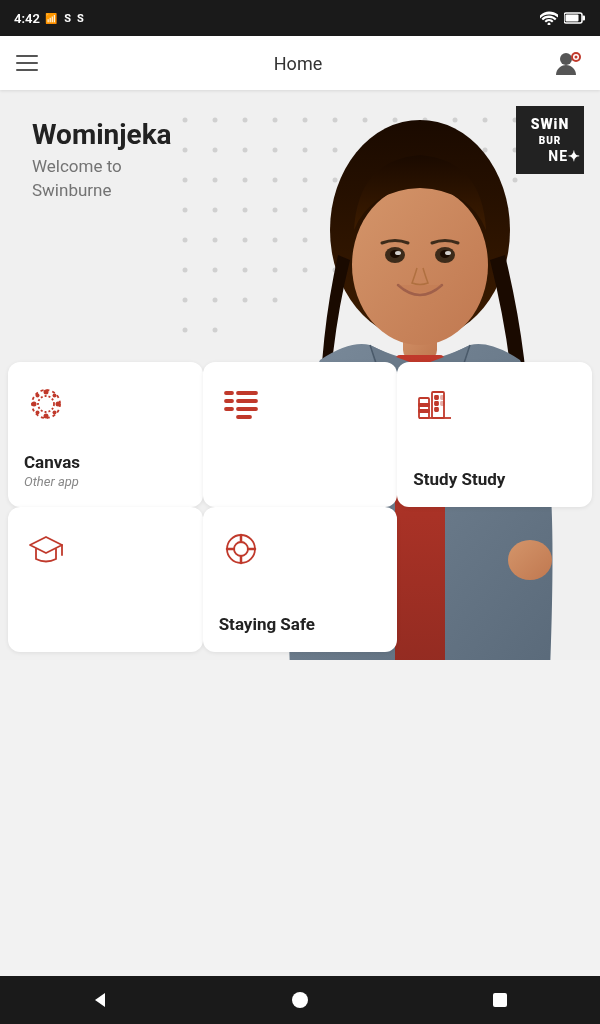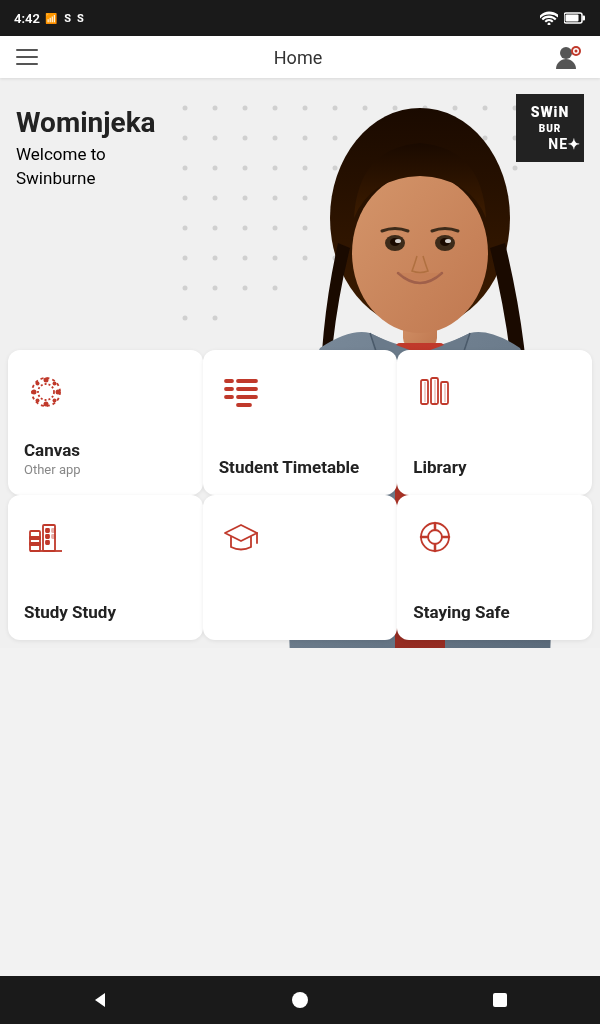--- a/index.html
+++ b/index.html
@@ -37,21 +37,21 @@
     }
     .status-bar-right {
       display: flex;
       align-items: center;
       gap: 6px;
     }
 
     
     .nav-bar {
       width: 100%;
-      height: 42px;
+      height: 54px;
       background: #fff;
       display: flex;
       align-items: center;
       justify-content: space-between;
       padding: 4px 16px;
       box-shadow: 0 1px 3px rgba(0,0,0,0.1);
       position: relative;
       z-index: 10;
     }
     .nav-menu-icon {
@@ -89,32 +89,32 @@
     .hero-section {
       width: 100%;
       height: 570px;
       background: #f0f0f0;
       position: relative;
       overflow: hidden;
     }
     .hero-text {
       position: absolute;
       top: 30px;
-      left: 16px;
+      left: 32px;
       z-index: 5;
     }
     .hero-wominjeka {
       font-size: 28px;
       font-weight: 700;
       color: #222;
       line-height: 1.1;
     }
     .hero-welcome {
       font-size: 17px;
-      color: #000000;
+      color: #737373;
       margin-top: 4px;
       line-height: 1.4;
     }
 
     
     .swinburne-logo {
       position: absolute;
       top: 16px;
       right: 16px;
       width: 68px;
@@ -174,20 +174,21 @@
       font-size: 17px;
       font-weight: 700;
       color: #222;
       line-height: 1.2;
       margin-top: auto;
     }
     .app-card-subtitle {
       font-size: 13px;
       color: #888;
       margin-top: 2px;
+      font-style: italic;
     }
 
     
     .bottom-nav {
       position: absolute;
       bottom: 0;
       width: 100%;
       height: 48px;
       background: #1a1a1a;
       display: flex;
@@ -464,41 +465,22 @@
 
           <rect x="4" y="8" width="8" height="2" rx="1" fill="#c0392b"></rect>
           <rect x="4" y="16" width="8" height="2" rx="1" fill="#c0392b"></rect>
           <rect x="4" y="24" width="8" height="2" rx="1" fill="#c0392b"></rect>
           <rect x="16" y="8" width="20" height="2" rx="1" fill="#c0392b"></rect>
           <rect x="16" y="16" width="20" height="2" rx="1" fill="#c0392b"></rect>
           <rect x="16" y="24" width="20" height="2" rx="1" fill="#c0392b"></rect>
           <rect x="16" y="32" width="14" height="2" rx="1" fill="#c0392b"></rect>
         </svg>
       </div>
-      <div>
-        <div class="app-card-title">Student Timetable</div>
-      </div>
-    </div>
-
-    <div class="app-card">
-      <div class="app-card-icon">
-        <svg viewBox="0 0 40 40">
-
-          <rect x="6" y="8" width="7" height="24" rx="1.5" stroke="#c0392b" stroke-width="1.8" fill="none"></rect>
-          <rect x="16" y="6" width="7" height="26" rx="1.5" stroke="#c0392b" stroke-width="1.8" fill="none"></rect>
-          <rect x="26" y="10" width="7" height="22" rx="1.5" stroke="#c0392b" stroke-width="1.8" fill="none"></rect>
-          <line x1="10" y1="10" x2="10" y2="30" stroke="#c0392b" stroke-width="1" opacity="0.5"></line>
-          <line x1="20" y1="8" x2="20" y2="32" stroke="#c0392b" stroke-width="1" opacity="0.5"></line>
-          <line x1="30" y1="12" x2="30" y2="30" stroke="#c0392b" stroke-width="1" opacity="0.5"></line>
-        </svg>
-      </div>
-      <div>
-        <div class="app-card-title">Library</div>
-      </div>
-    </div>
+    </div>
+
 
     <div class="app-card">
       <div class="app-card-icon">
         <svg viewBox="0 0 40 40">
 
           <rect x="4" y="14" width="10" height="20" rx="1" stroke="#c0392b" stroke-width="1.8" fill="none"></rect>
           <rect x="4" y="20" width="10" height="2" rx="0.5" fill="#c0392b"></rect>
           <rect x="4" y="26" width="10" height="2" rx="0.5" fill="#c0392b"></rect>
 
           <rect x="17" y="8" width="12" height="26" rx="1" stroke="#c0392b" stroke-width="1.8" fill="none"></rect>

